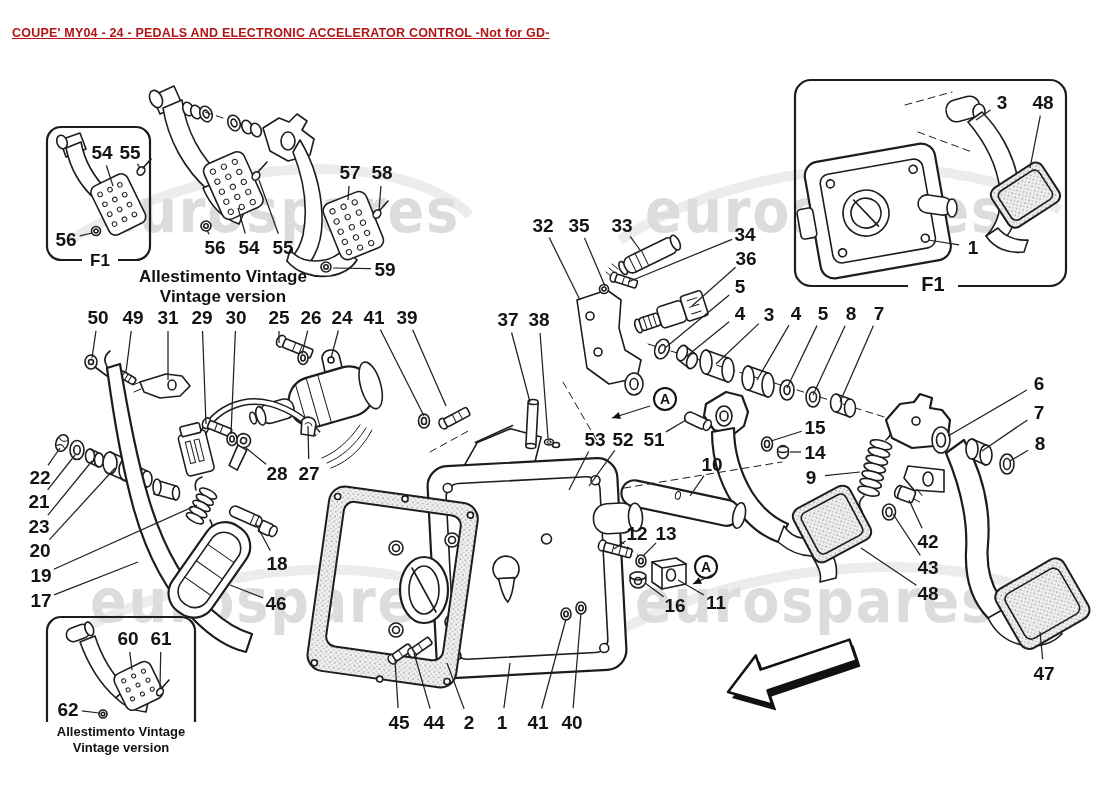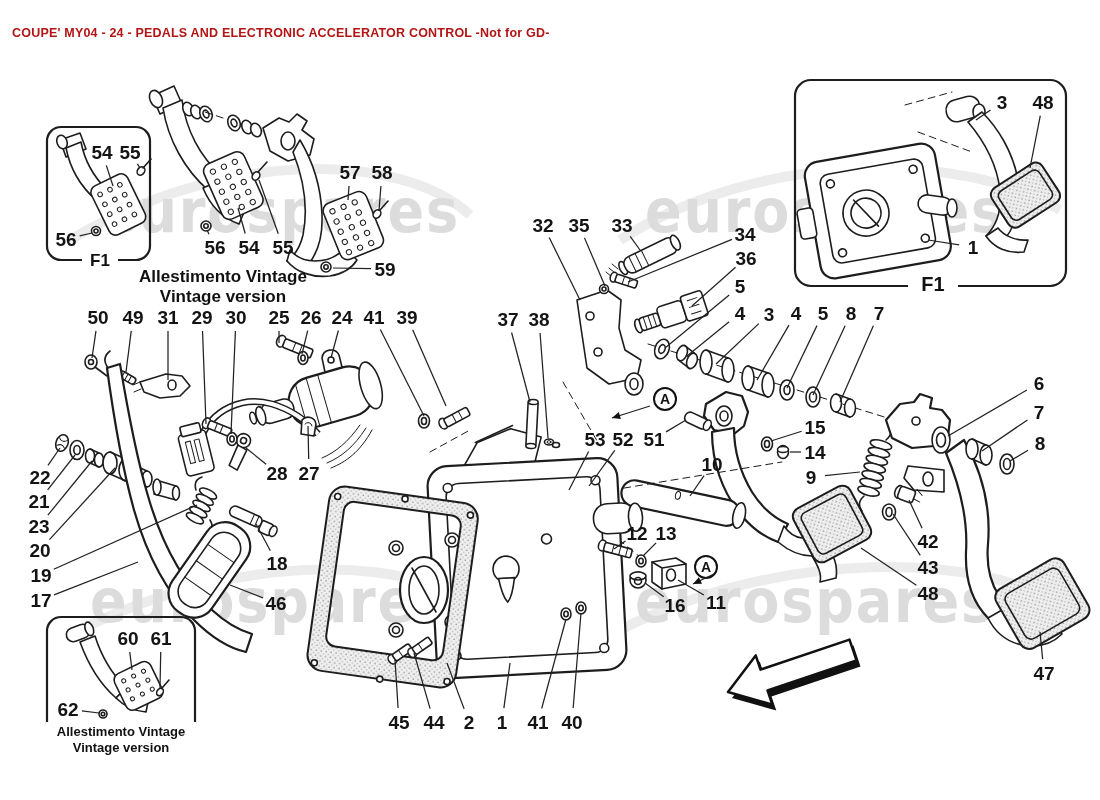--- a/index.html
+++ b/index.html
@@ -1,19 +1,19 @@
 <!DOCTYPE html>
 <html><head>
 <meta charset="utf-8">
 <style>
   html,body{margin:0;padding:0;background:#fff;}
   .stage{position:relative;width:1100px;height:800px;background:#fff;overflow:hidden;
          font-family:"Liberation Sans","DejaVu Sans",sans-serif;}
   .title{position:absolute;left:12px;top:26px;font-size:12.5px;font-weight:bold;
-         letter-spacing:.2px;color:#b31414;white-space:nowrap;}
+         letter-spacing:.2px;color:#b31414;white-space:nowrap;text-decoration:underline;}
   svg{position:absolute;left:0;top:0;}
   .ln{fill:none;stroke:#1d1d1d;stroke-width:1.6;stroke-linecap:round;stroke-linejoin:round;}
   .ln2{fill:none;stroke:#1d1d1d;stroke-width:2.2;stroke-linecap:round;stroke-linejoin:round;}
   .thin{stroke-width:1;}
   .fw{fill:#fff;stroke:#1d1d1d;stroke-width:1.6;stroke-linejoin:round;}
   .fw2{fill:#fff;stroke:#1d1d1d;stroke-width:2.2;stroke-linejoin:round;}
   .stip{fill:url(#stip);stroke:#1d1d1d;stroke-width:2;}
   .dash{stroke-dasharray:7 5;}
   .wm{font-family:"DejaVu Sans",sans-serif;font-weight:bold;font-size:60px;fill:#dcdcdc;
       text-anchor:middle;letter-spacing:2px;}

